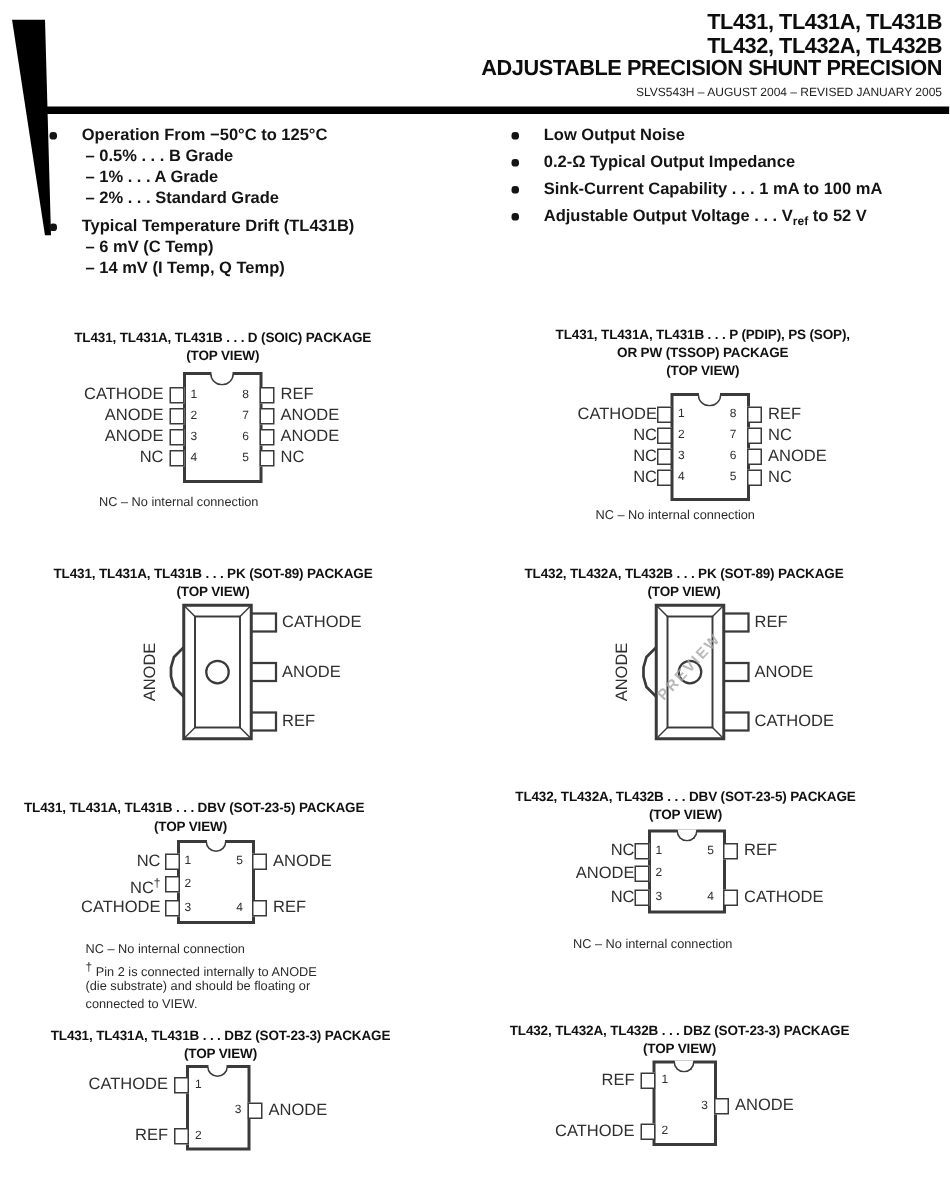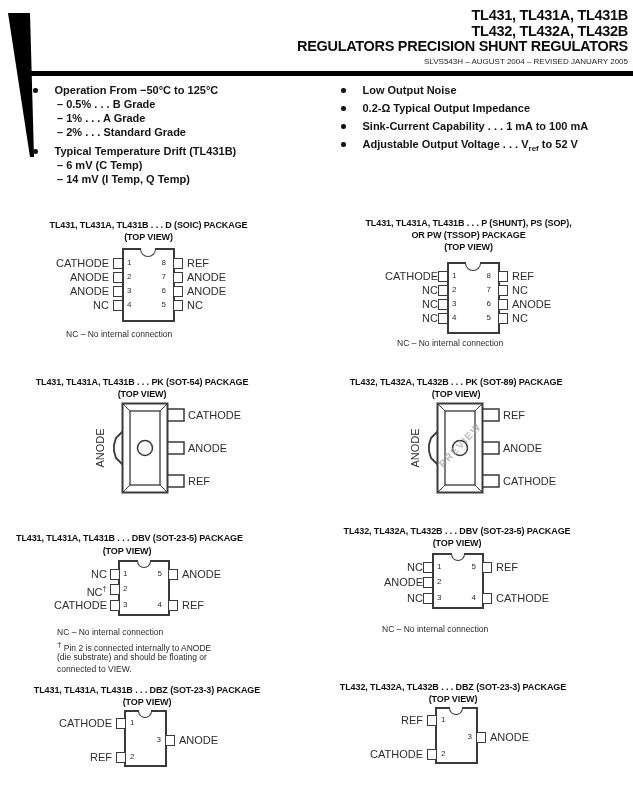--- a/index.html
+++ b/index.html
@@ -39,21 +39,21 @@
 </style>
 </head>
 <body>
 
 <div class="page">
 
   <div class="wedge"></div>
   <div class="hdr">
     <div class="hdr-line">TL431, TL431A, TL431B</div>
     <div class="hdr-line">TL432, TL432A, TL432B</div>
-    <div class="hdr-line">REGULATORS PRECISION SHUNT REGULATORS</div>
+    <div class="hdr-line">ADJUSTABLE PRECISION SHUNT PRECISION</div>
     <div class="hdr-doc">SLVS543H – AUGUST 2004 – REVISED JANUARY 2005</div>
   </div>
   <div class="rule"></div>
 
   <div class="fcol" style="left:30px;top:84px;width:302px">
     <div class="feat">
         <span class="dot"></span>
         <span>Operation From −50°C to 125°C</span>
       </div>
     <div class="fsub">– 0.5% . . . B Grade</div>
@@ -116,21 +116,21 @@
     <div class="pin-label ra" style="left:28px;top:299px;width:81px">NC</div>
     <div class="stub" style="left:113px;top:300px"></div>
     <div class="pin-num" style="left:127px;top:300px">4</div>
     <div class="pin-num ra" style="left:152px;top:300px;width:14px">5</div>
     <div class="stub" style="left:173px;top:300px"></div>
     <div class="pin-label" style="left:187px;top:299px">NC</div>
     <div class="note" style="left:66px;top:328px">NC – No internal connection</div>
   </div>
 
   <div>
-    <div class="pkg-title" style="left:340px;top:217px;width:257px">TL431, TL431A, TL431B . . . P (SHUNT), PS (SOP),</div>
+    <div class="pkg-title" style="left:340px;top:217px;width:257px">TL431, TL431A, TL431B . . . P (PDIP), PS (SOP),</div>
     <div class="pkg-title" style="left:340px;top:229px;width:257px">OR PW (TSSOP) PACKAGE</div>
     <div class="pkg-title" style="left:340px;top:241px;width:257px">(TOP VIEW)</div>
     <div class="dip-body" style="left:447px;top:262px;width:53px;height:72px"></div>
     <div class="notch dip" style="left:465px;top:262px"></div>
 
     <div class="pin-label ra" style="left:354px;top:270px;width:84px">CATHODE</div>
     <div class="stub" style="left:438px;top:271px"></div>
     <div class="pin-num" style="left:452px;top:271px">1</div>
     <div class="pin-num ra" style="left:477px;top:271px;width:14px">8</div>
     <div class="stub" style="left:498px;top:271px"></div>
@@ -153,21 +153,21 @@
     <div class="pin-label ra" style="left:354px;top:312px;width:84px">NC</div>
     <div class="stub" style="left:438px;top:313px"></div>
     <div class="pin-num" style="left:452px;top:313px">4</div>
     <div class="pin-num ra" style="left:477px;top:313px;width:14px">5</div>
     <div class="stub" style="left:498px;top:313px"></div>
     <div class="pin-label" style="left:512px;top:312px">NC</div>
     <div class="note" style="left:397px;top:337px">NC – No internal connection</div>
   </div>
 
   <div>
-    <div class="pkg-title" style="left:16px;top:376px;width:252px">TL431, TL431A, TL431B . . . PK (SOT-54) PACKAGE</div>
+    <div class="pkg-title" style="left:16px;top:376px;width:252px">TL431, TL431A, TL431B . . . PK (SOT-89) PACKAGE</div>
     <div class="pkg-title" style="left:16px;top:388px;width:252px">(TOP VIEW)</div>
     <svg class="abs" style="left:110px;top:400px" width="80" height="96" viewBox="0 0 80 96">
       <rect x="57" y="9" width="17" height="12" fill="#fff" stroke="#3a3a3a" stroke-width="1.5"></rect>
       <rect x="57" y="42" width="17" height="12" fill="#fff" stroke="#3a3a3a" stroke-width="1.5"></rect>
       <rect x="57" y="75" width="17" height="12" fill="#fff" stroke="#3a3a3a" stroke-width="1.5"></rect>
       <polygon points="13,31 13,65 6,58 4,51 4,45 6,38" fill="#fff" stroke="#3a3a3a" stroke-width="1.8"></polygon>
       <rect x="12.5" y="3.5" width="45" height="89" fill="#fff" stroke="#3a3a3a" stroke-width="2"></rect>
       <line x1="12.5" y1="3.5" x2="20" y2="11" stroke="#3a3a3a" stroke-width="1"></line>
       <line x1="57.5" y1="3.5" x2="50" y2="11" stroke="#3a3a3a" stroke-width="1"></line>
       <line x1="12.5" y1="92.5" x2="20" y2="85" stroke="#3a3a3a" stroke-width="1"></line>

